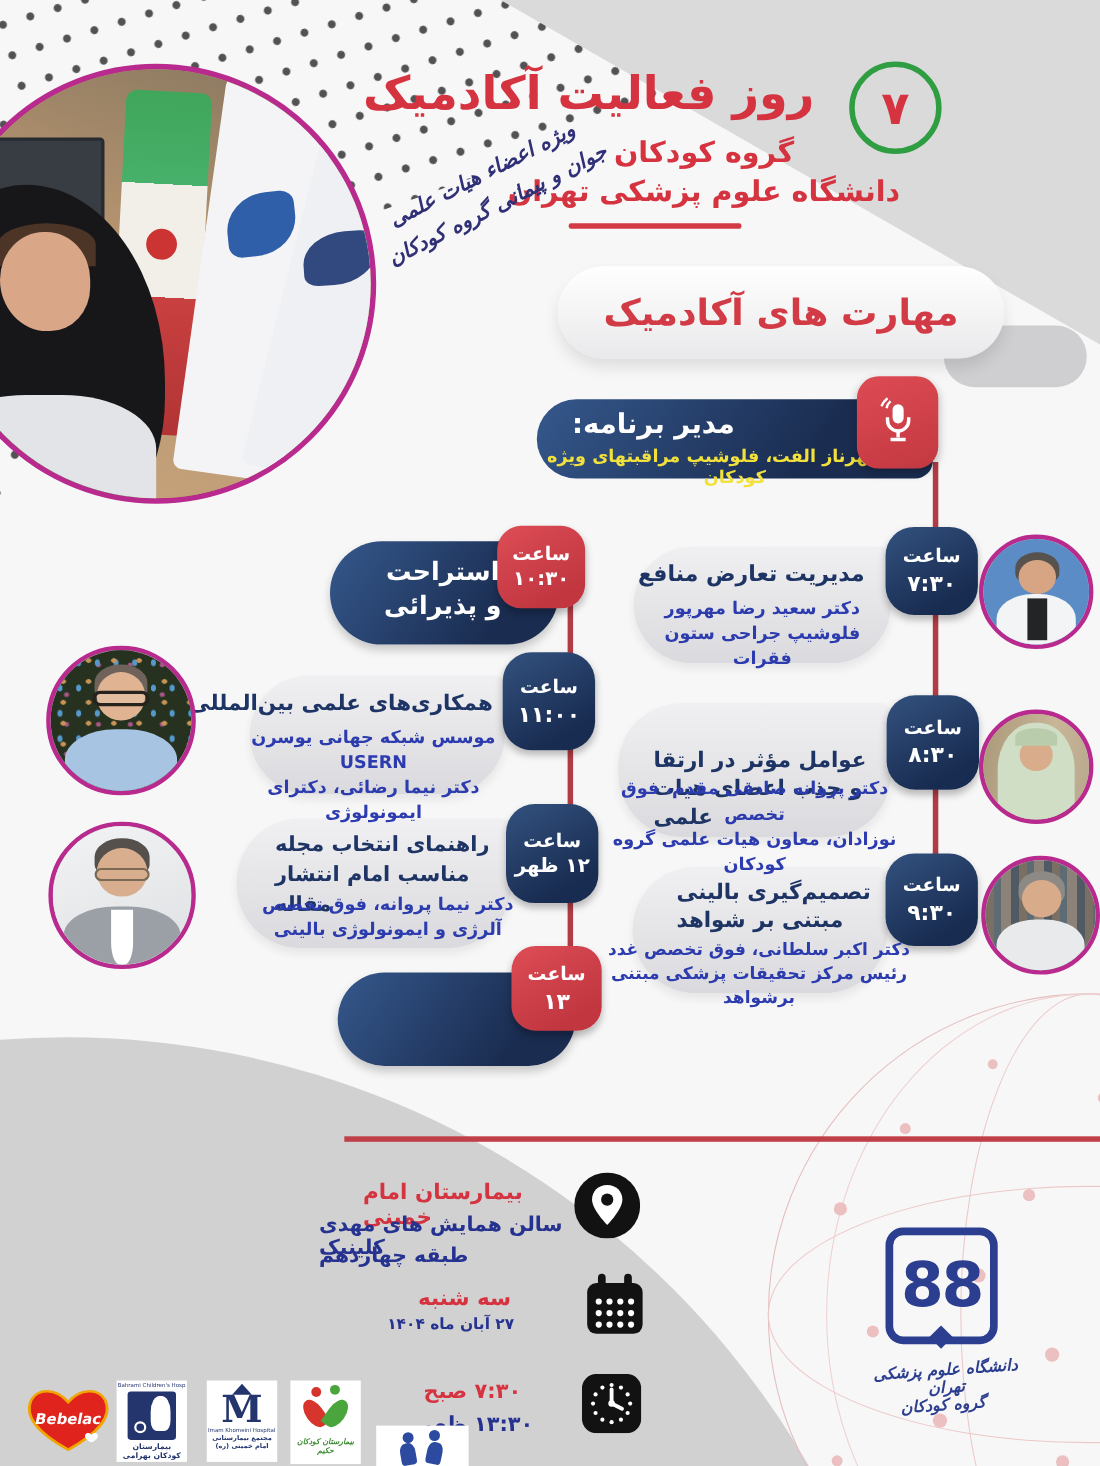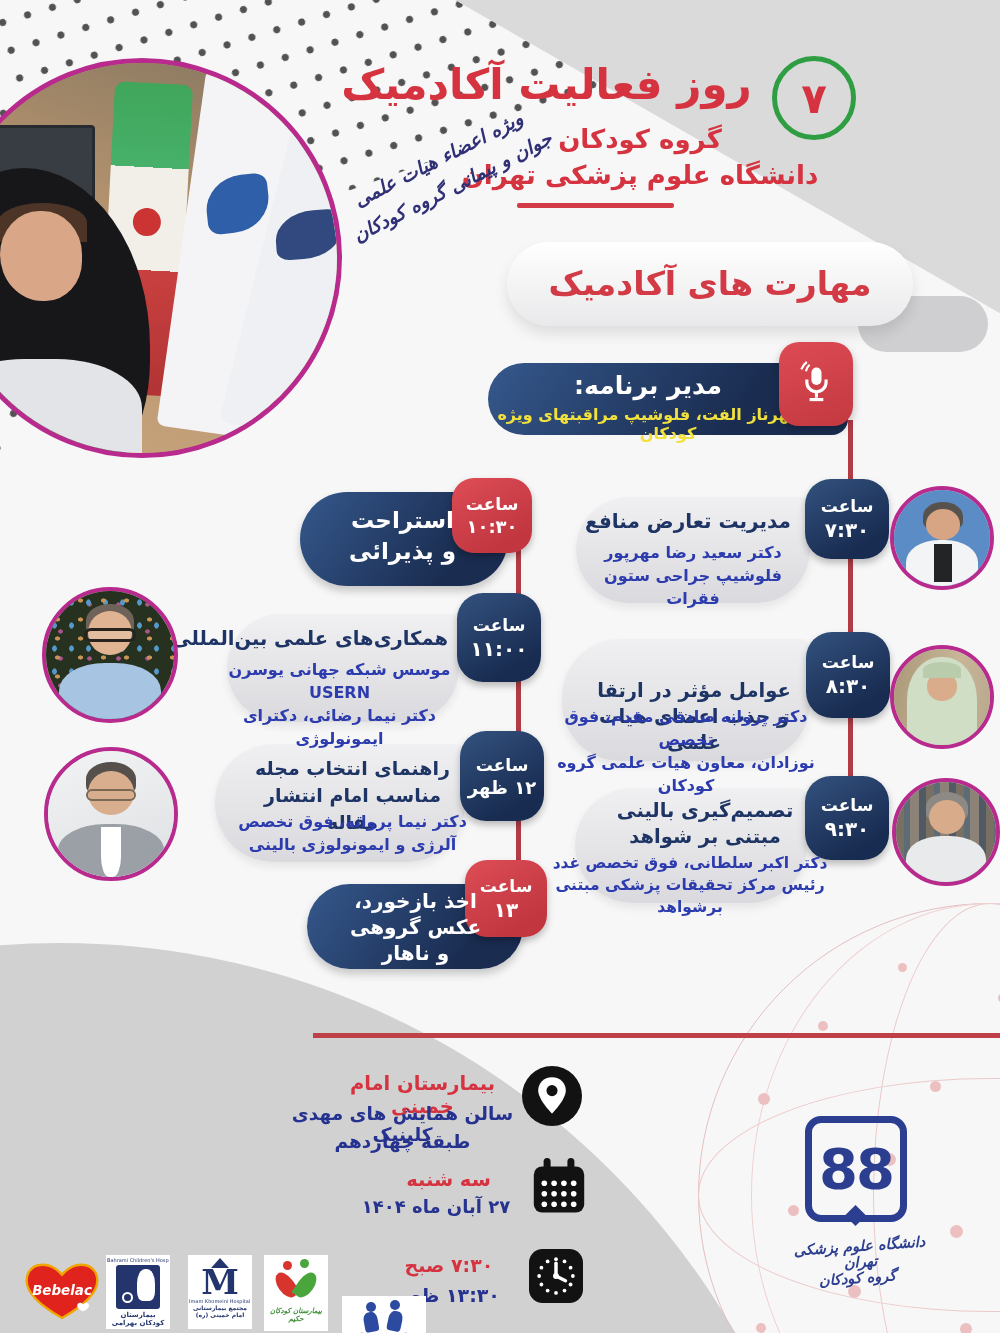--- a/index.html
+++ b/index.html
@@ -2,21 +2,21 @@
 <html><head>
 <meta charset="utf-8">
 <style>
   html,body{margin:0;padding:0;background:#888;}
   *{box-sizing:border-box;}
   .poster{position:relative;width:1000px;height:1333px;margin:0 auto;overflow:hidden;
     background:#f8f7f7;font-family:"DejaVu Sans",sans-serif;}
   .abs{position:absolute;}
   .fa{direction:rtl;font-weight:bold;}
   .ctr{text-align:center;}
-  .rgt{text-align:center;}
+  .rgt{text-align:left;}
   .nav{color:#1d3464;}
   .blu{color:#2c3cae;}
   .redt{color:#d5333f;}
   .w{color:#fff;}
 
   
   .dots-wrap{left:0;top:0;width:880px;height:450px;overflow:hidden;
     clip-path:polygon(0 0,100% 0,63% 26%,33% 47%,9% 82%,0 100%);}
   .dots-wrap>div{position:absolute;inset:-140px;transform:rotate(-17deg);
     background-image:radial-gradient(circle,#525254 3.2px,transparent 4px);
@@ -252,21 +252,20 @@
   <div class="abs spk" style="left:44px;top:747px;width:134px;height:134px;">
     <div class="ph-bg" style="background:linear-gradient(160deg,#f2f3f4 0%,#dde0e3 100%);"></div>
     <span class="ph" style="left:30%;top:9%;width:40%;height:27%;background:#55504b;border-radius:50% 50% 30% 30%;"></span>
     <span class="ph" style="left:32%;top:16%;width:36%;height:35%;background:#d9ae8e;"></span>
     <span class="ph" style="left:30%;top:30%;width:40%;height:10%;border:2.5px solid #7a6a55;border-radius:6px;"></span>
     <span class="ph" style="left:8%;top:58%;width:84%;height:46%;background:#9aa0a6;border-radius:45% 45% 0 0;"></span>
     <span class="ph" style="left:42%;top:60%;width:16%;height:40%;background:#fff;border-radius:0 0 40% 40%;"></span>
   </div>
 
   <div class="abs npill" style="left:307px;top:884px;width:216px;height:85px;"></div>
-  <div class="abs btxt fa ctr w" style="left:343px;top:888px;width:145px;font-size:20px;line-height:26px;">اخذ بازخورد، عکس گروهی و ناهار</div>
   <div class="abs tbadge redg" style="left:465px;top:860px;width:82px;height:77px;">
     <span class="tb-label">ساعت</span>
     <span class="tb-time">۱۳</span>
   </div>
 
   <div class="abs" style="left:313px;top:1033px;width:687px;height:5px;background:#c04049;z-index:2;"></div>
 
   <div class="abs" style="left:522px;top:1066px;width:60px;height:60px;z-index:2;">
     <svg width="60" height="60" viewBox="0 0 40 40">
       <circle cx="20" cy="20" r="20" fill="#121212"></circle>
@@ -293,21 +292,21 @@
           <circle cx="23.5" cy="26.5" r="2"></circle>
           <circle cx="30.5" cy="26.5" r="2"></circle>
         <circle cx="9.5" cy="34" r="2"></circle>
           <circle cx="16.5" cy="34" r="2"></circle>
           <circle cx="23.5" cy="34" r="2"></circle>
           <circle cx="30.5" cy="34" r="2"></circle>
       </g>
     </svg>
   </div>
   <div class="abs fa rgt redt" style="left:380px;top:1168px;width:137px;font-size:19.5px;z-index:2;">سه شنبه</div>
-  <div class="abs fa rgt" style="left:352px;top:1196px;width:168px;font-size:18px;color:#25328f;z-index:2;">۲۷ آبان ماه ۱۴۰۴</div>
+  <div class="abs fa rgt" style="left:352px;top:1196px;width:168px;font-size:14px;color:#25328f;z-index:2;">۲۷ آبان ماه ۱۴۰۴</div>
 
   <div class="abs" style="left:529px;top:1249px;width:54px;height:54px;z-index:2;">
     <svg width="54" height="54" viewBox="0 0 40 40">
       <rect x="0" y="0" width="40" height="40" rx="10" fill="#121212"></rect>
       <g fill="#fff">
         <circle cx="20" cy="7.5" r="1.4"></circle>
           <circle cx="26.3" cy="9.2" r="1.4"></circle>
           <circle cx="30.8" cy="13.8" r="1.4"></circle>
         <circle cx="32.5" cy="20" r="1.4"></circle>
           <circle cx="30.8" cy="26.3" r="1.4"></circle>

